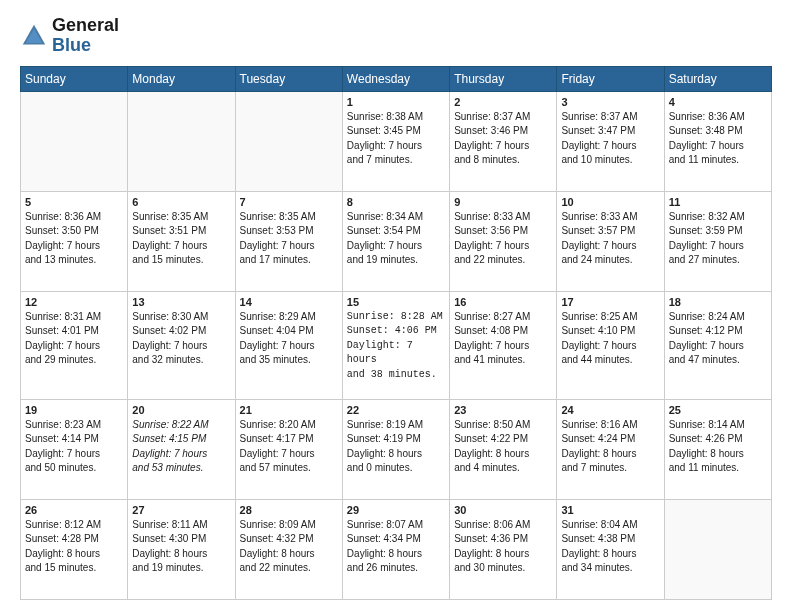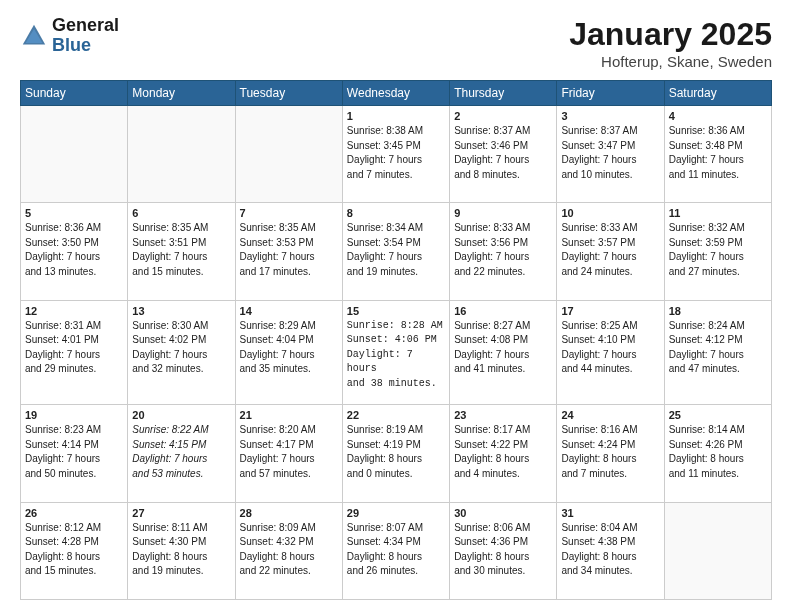--- a/index.html
+++ b/index.html
@@ -106,24 +106,20 @@
   <div class="header">
     <div class="logo">
       <svg class="logo-icon" viewBox="0 0 40 40" xmlns="http://www.w3.org/2000/svg">
         <polygon points="20,4 36,32 4,32" fill="#2a6496" opacity="0.85"></polygon>
         <polygon points="20,10 32,30 8,30" fill="#5b9bd5" opacity="0.6"></polygon>
       </svg>
       <div class="logo-text">
         <span class="logo-general">General</span>
         <span class="logo-blue">Blue</span>
       </div>
-    </div>
-    <div class="title-block">
-      <div class="cal-title">January 2025</div>
-      <div class="cal-subtitle">Hofterup, Skane, Sweden</div>
     </div>
   </div>
 
   <table class="calendar">
     <thead>
       <tr>
         <th>Sunday</th>
         <th>Monday</th>
         <th>Tuesday</th>
         <th>Wednesday</th>
@@ -292,21 +288,21 @@
           </td>
           <td>
             <span class="day-num">22</span>
             <div class="day-info" style="white-space: pre-line;">Sunrise: 8:19 AM
 Sunset: 4:19 PM
 Daylight: 8 hours
 and 0 minutes.</div>
           </td>
           <td>
             <span class="day-num">23</span>
-            <div class="day-info" style="white-space: pre-line;">Sunrise: 8:17 AM
+            <div class="day-info" style="white-space: pre-line;">Sunrise: 8:50 AM
 Sunset: 4:22 PM
 Daylight: 8 hours
 and 4 minutes.</div>
           </td>
           <td>
             <span class="day-num">24</span>
             <div class="day-info" style="white-space: pre-line;">Sunrise: 8:16 AM
 Sunset: 4:24 PM
 Daylight: 8 hours
 and 7 minutes.</div>

